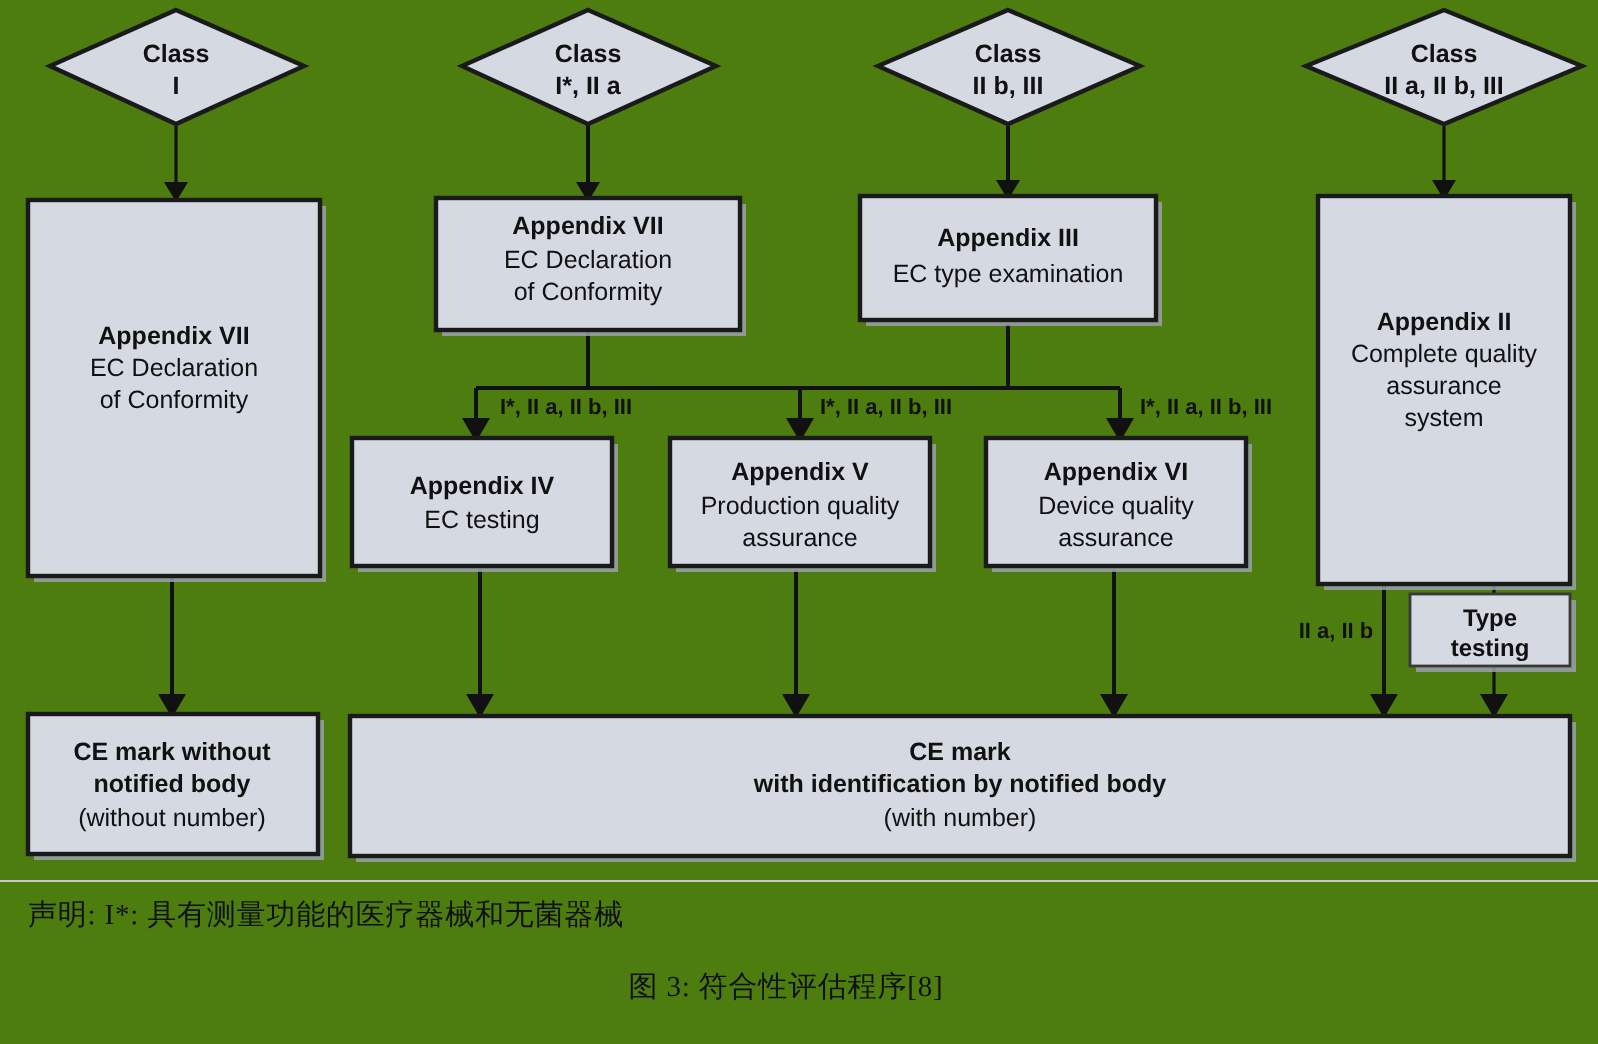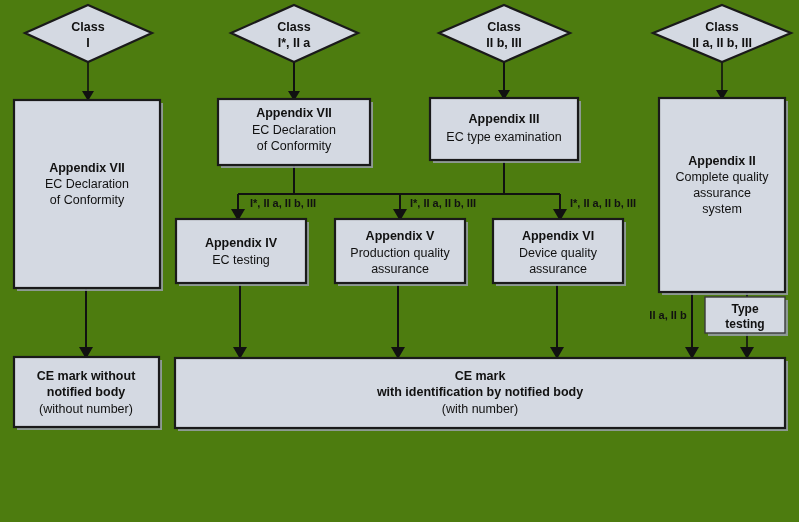--- a/index.html
+++ b/index.html
@@ -298,14 +298,19 @@
       <text class="t-reg" x="480" y="413">(with number)</text>
     </g>
 
     <text class="t-edge" x="250" y="207">I*, II a, II b, III</text>
     <text class="t-edge" x="410" y="207">I*, II a, II b, III</text>
     <text class="t-edge" x="570" y="207">I*, II a, II b, III</text>
     <text class="t-edge-mid" x="668" y="319">II a, II b</text>
 
   </svg>
 
+  <div class="caption-area">
+    <div class="hr-top"></div>
+    <div class="note-line">声明: I*: 具有测量功能的医疗器械和无菌器械</div>
+    <div class="fig-line">图 3: 符合性评估程序[8]</div>
+  </div>
 
 </div>
 
 </body></html>

